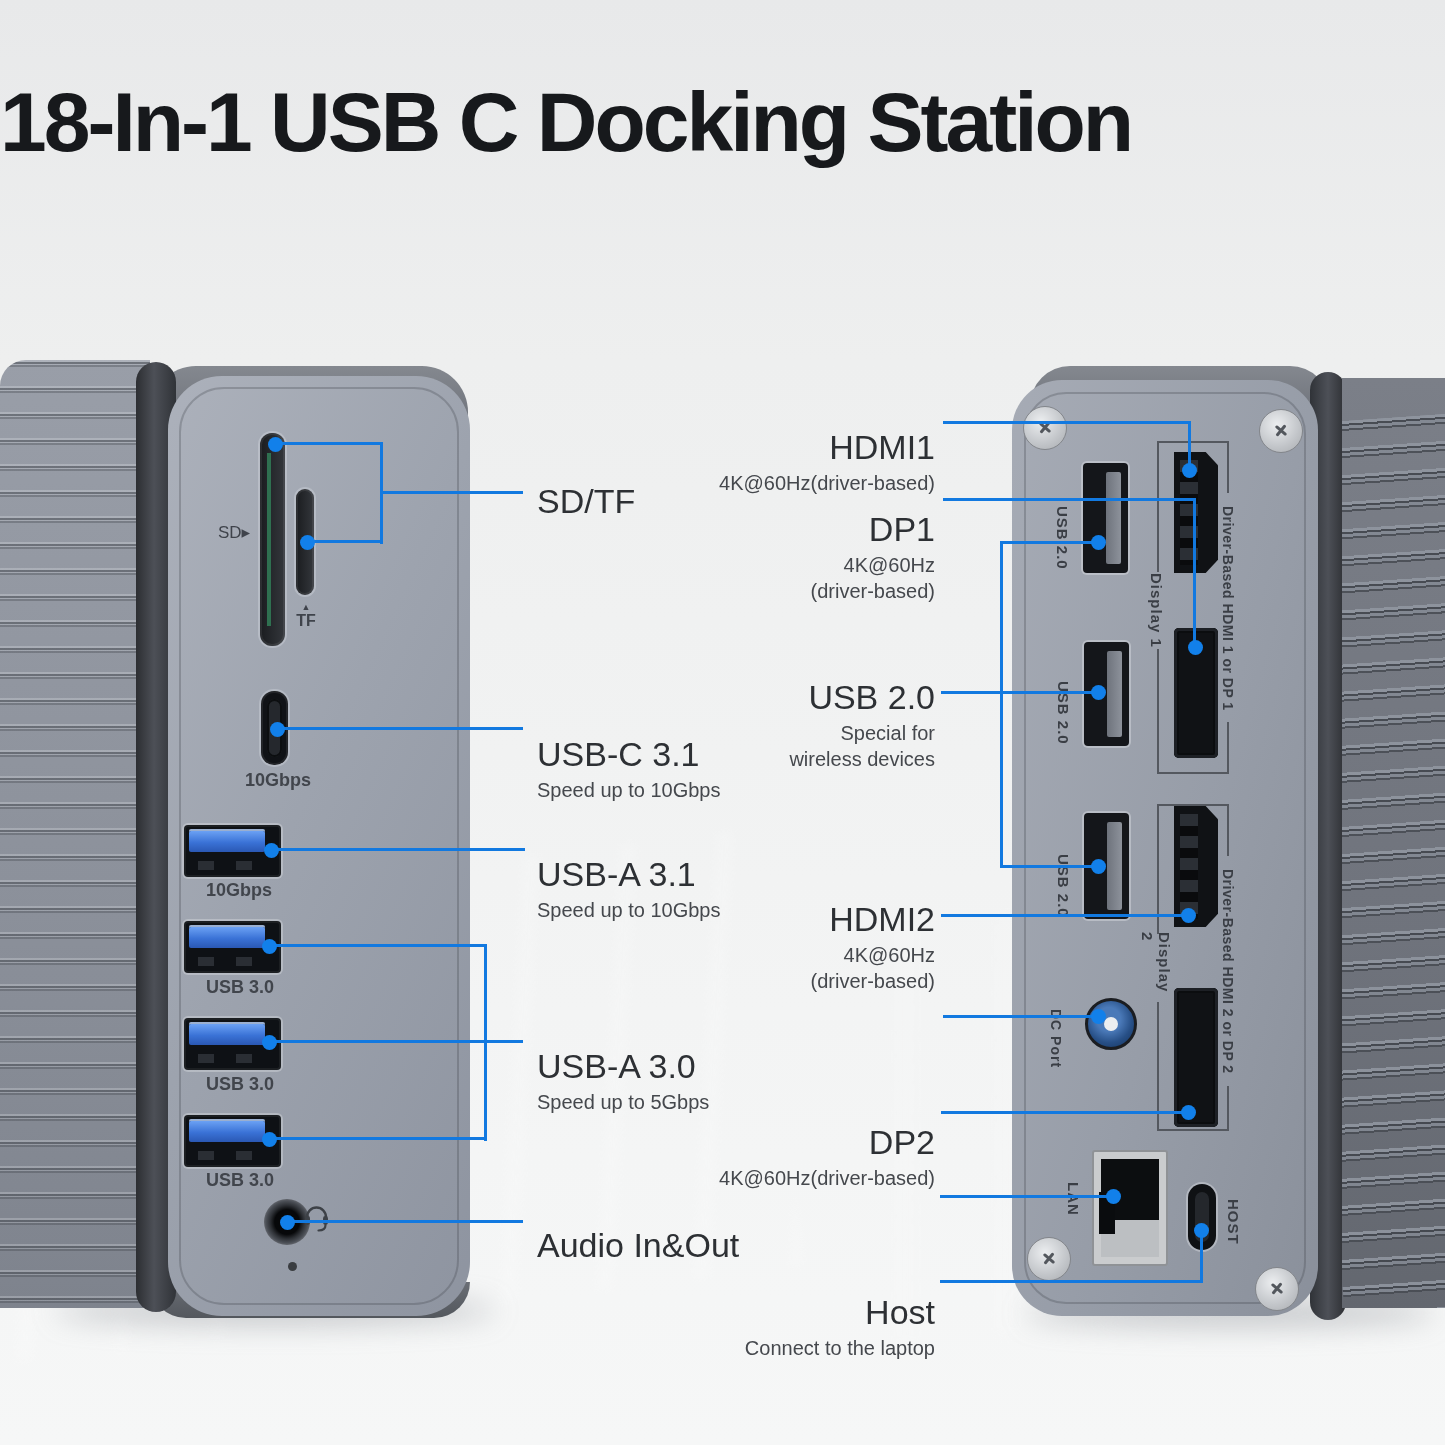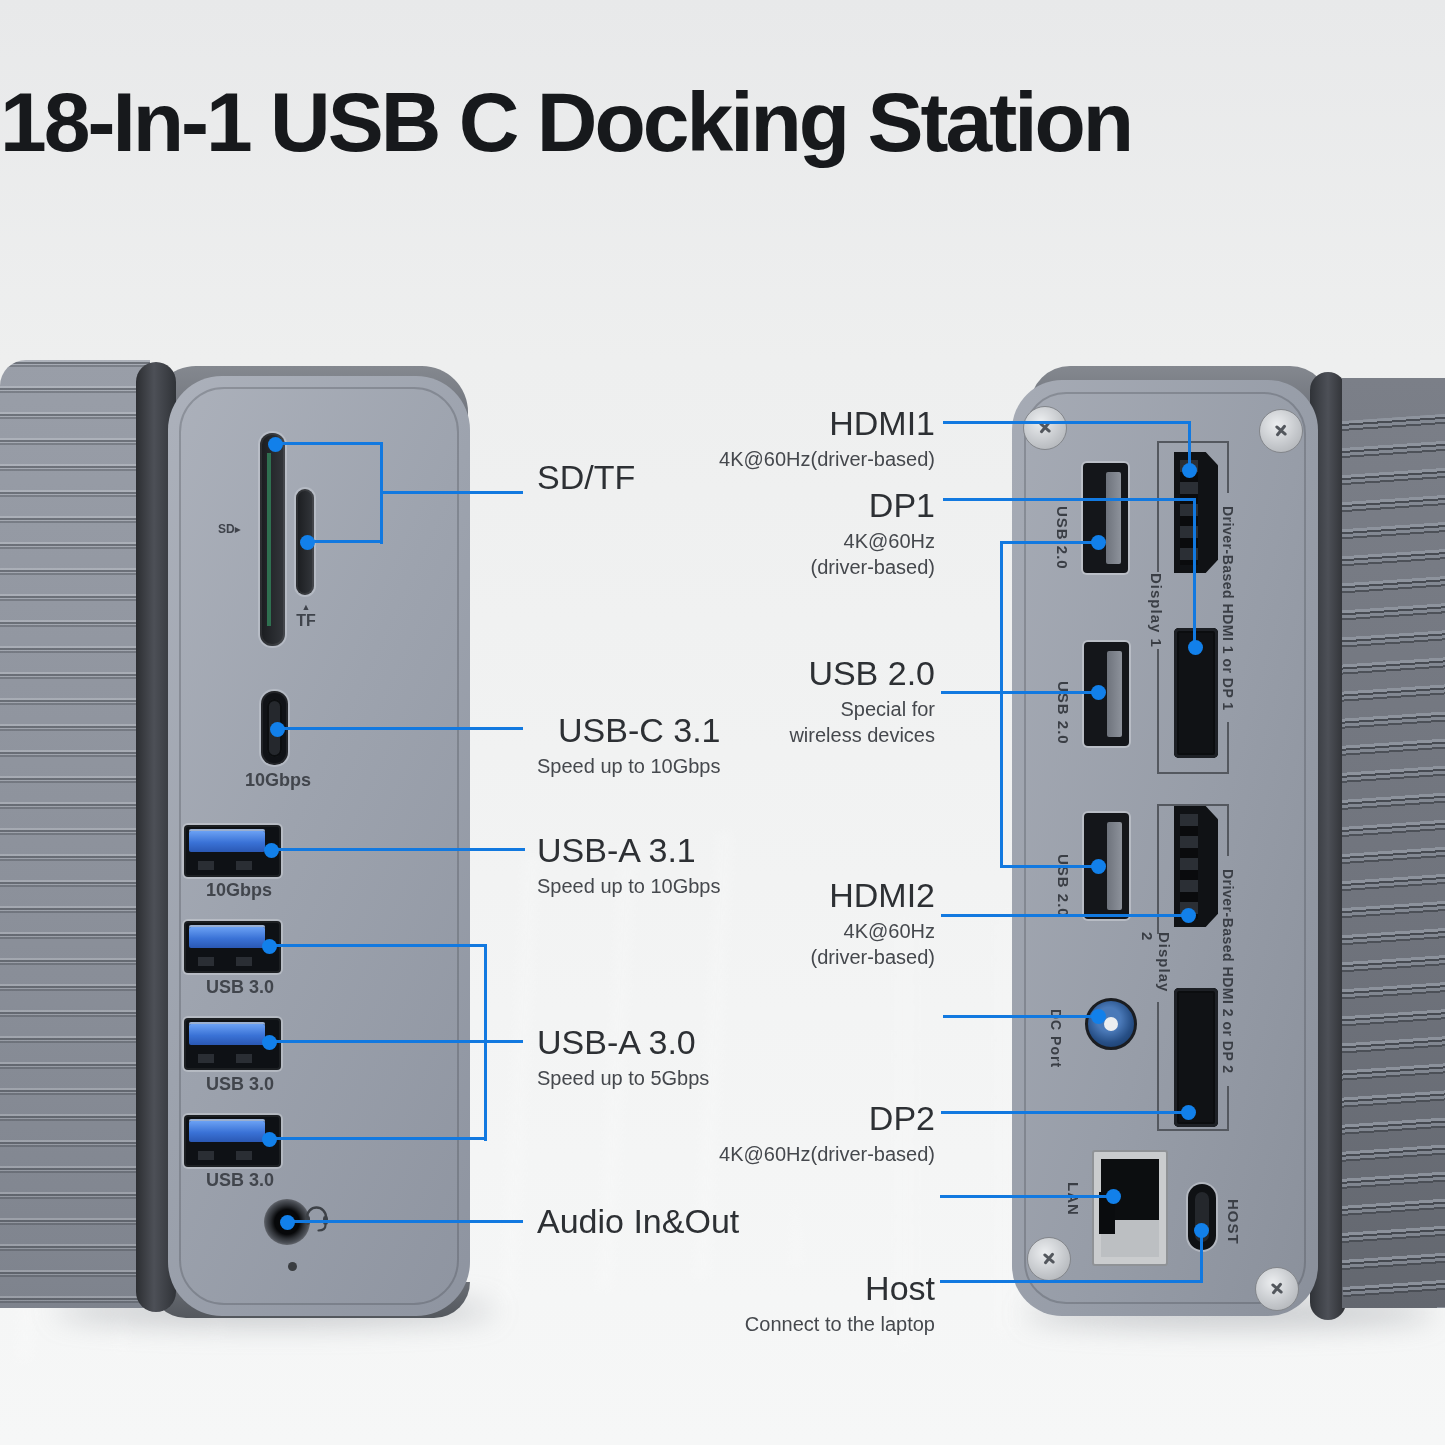--- a/index.html
+++ b/index.html
@@ -9,21 +9,21 @@
   .abs{position:absolute;}
   
   .main-title{position:absolute;top:74px;left:0;width:100%;
     font-size:84px;font-weight:bold;letter-spacing:-3px;color:#17191c;}
   .brand-box{position:absolute;left:50%;transform:translateX(-50%);top:213px;width:232px;height:76px;
     border:5px solid #141619;box-sizing:content-box;}
   .brand-text{width:100%;height:100%;display:flex;align-items:center;justify-content:center;
     font-size:50px;font-weight:bold;letter-spacing:5px;color:#141619;}
   .notch{position:absolute;width:7px;height:20px;background:#ebecec;}
   
-  .anno{position:absolute;}
+  .anno{position:absolute;margin-top:24px;}
   .anno-l{left:537px;text-align:left;}
   .anno-r{right:510px;text-align:right;}
   .at{font-size:34px;line-height:38px;color:#2d3034;}
   .ad{font-size:20px;line-height:26px;color:#45484d;white-space:pre-line;margin-top:4px;}
   
   .ll{position:absolute;background:#1279e0;}
   .dot{position:absolute;width:15px;height:15px;border-radius:50%;background:#1280ea;}
   
   .face-l{position:absolute;left:168px;top:376px;width:302px;height:940px;border-radius:54px;
     background:linear-gradient(115deg,#acb1bb 0%,#9da3ae 45%,#8e94a0 100%);}
@@ -89,21 +89,21 @@
   <div class="dev-shadow" style="left:55px;top:1298px;width:440px;height:26px;"></div>
   <div class="abs grooves-h" style="left:0;top:360px;width:150px;height:948px;border-top-left-radius:26px;"></div>
   <div class="abs" style="left:150px;top:366px;width:318px;height:60px;border-radius:46px 46px 0 0;background:linear-gradient(180deg,#84888f,#6e727a);"></div>
   <div class="abs" style="left:150px;top:1282px;width:320px;height:36px;border-radius:0 0 40px 40px;background:linear-gradient(180deg,#6a6e75,#53575d);"></div>
   <div class="abs" style="left:136px;top:362px;width:40px;height:950px;border-radius:20px;background:linear-gradient(90deg,#2c2e32,#4d5057 45%,#303338);"></div>
   <div class="face-l"></div>
 
   <div class="port-slot" style="left:260px;top:433px;width:25px;height:213px;border-radius:12px;">
     <div class="abs" style="left:7px;top:20px;width:4px;height:173px;background:#2f7050;"></div>
   </div>
-  <div class="abs" style="left:218px;top:522px;font-weight:bold;font-size:12px;color:#3f434b;">SD▸</div>
+  <div class="abs" style="left:218px;top:522px;font-weight:normal;font-size:17px;color:#3f434b;">SD▸</div>
   <div class="port-slot" style="left:296px;top:489px;width:18px;height:106px;border-radius:9px;"></div>
   <div class="abs" style="left:290px;top:602px;width:32px;text-align:center;font-size:9px;color:#3f434b;line-height:10px;">
     <div>▲</div>
     <div style="font-size:16px;font-weight:bold;line-height:17px;">TF</div>
   </div>
   <div class="port-slot" style="left:261px;top:691px;width:27px;height:74px;border-radius:13px;background:#101216;">
     <div class="abs" style="left:6px;top:8px;width:15px;height:58px;border-radius:8px;background:#25282d;box-shadow:inset 0 0 0 2px #0c0e10;"></div>
   </div>
   <div class="cap" style="left:245px;top:770px;">10Gbps</div>
 
@@ -257,21 +257,21 @@
   <div class="dot" style="left:1091px;top:859px;"></div>
   <div class="dot" style="left:1181px;top:908px;"></div>
   <div class="dot" style="left:1091px;top:1009px;"></div>
   <div class="dot" style="left:1181px;top:1105px;"></div>
   <div class="dot" style="left:1106px;top:1189px;"></div>
   <div class="dot" style="left:1194px;top:1223px;"></div>
 
   <div class="anno anno-l" style="top:458px;">
     <div class="at">SD/TF</div>
   </div>
-  <div class="anno anno-l" style="top:711px;text-align:right;">
+  <div class="anno anno-l" style="top:711px;">
     <div class="at">USB-C 3.1</div>
     <div class="ad">Speed up to 10Gbps</div>
   </div>
   <div class="anno anno-l" style="top:831px;">
     <div class="at">USB-A 3.1</div>
     <div class="ad">Speed up to 10Gbps</div>
   </div>
   <div class="anno anno-l" style="top:1023px;">
     <div class="at">USB-A 3.0</div>
     <div class="ad">Speed up to 5Gbps</div>

